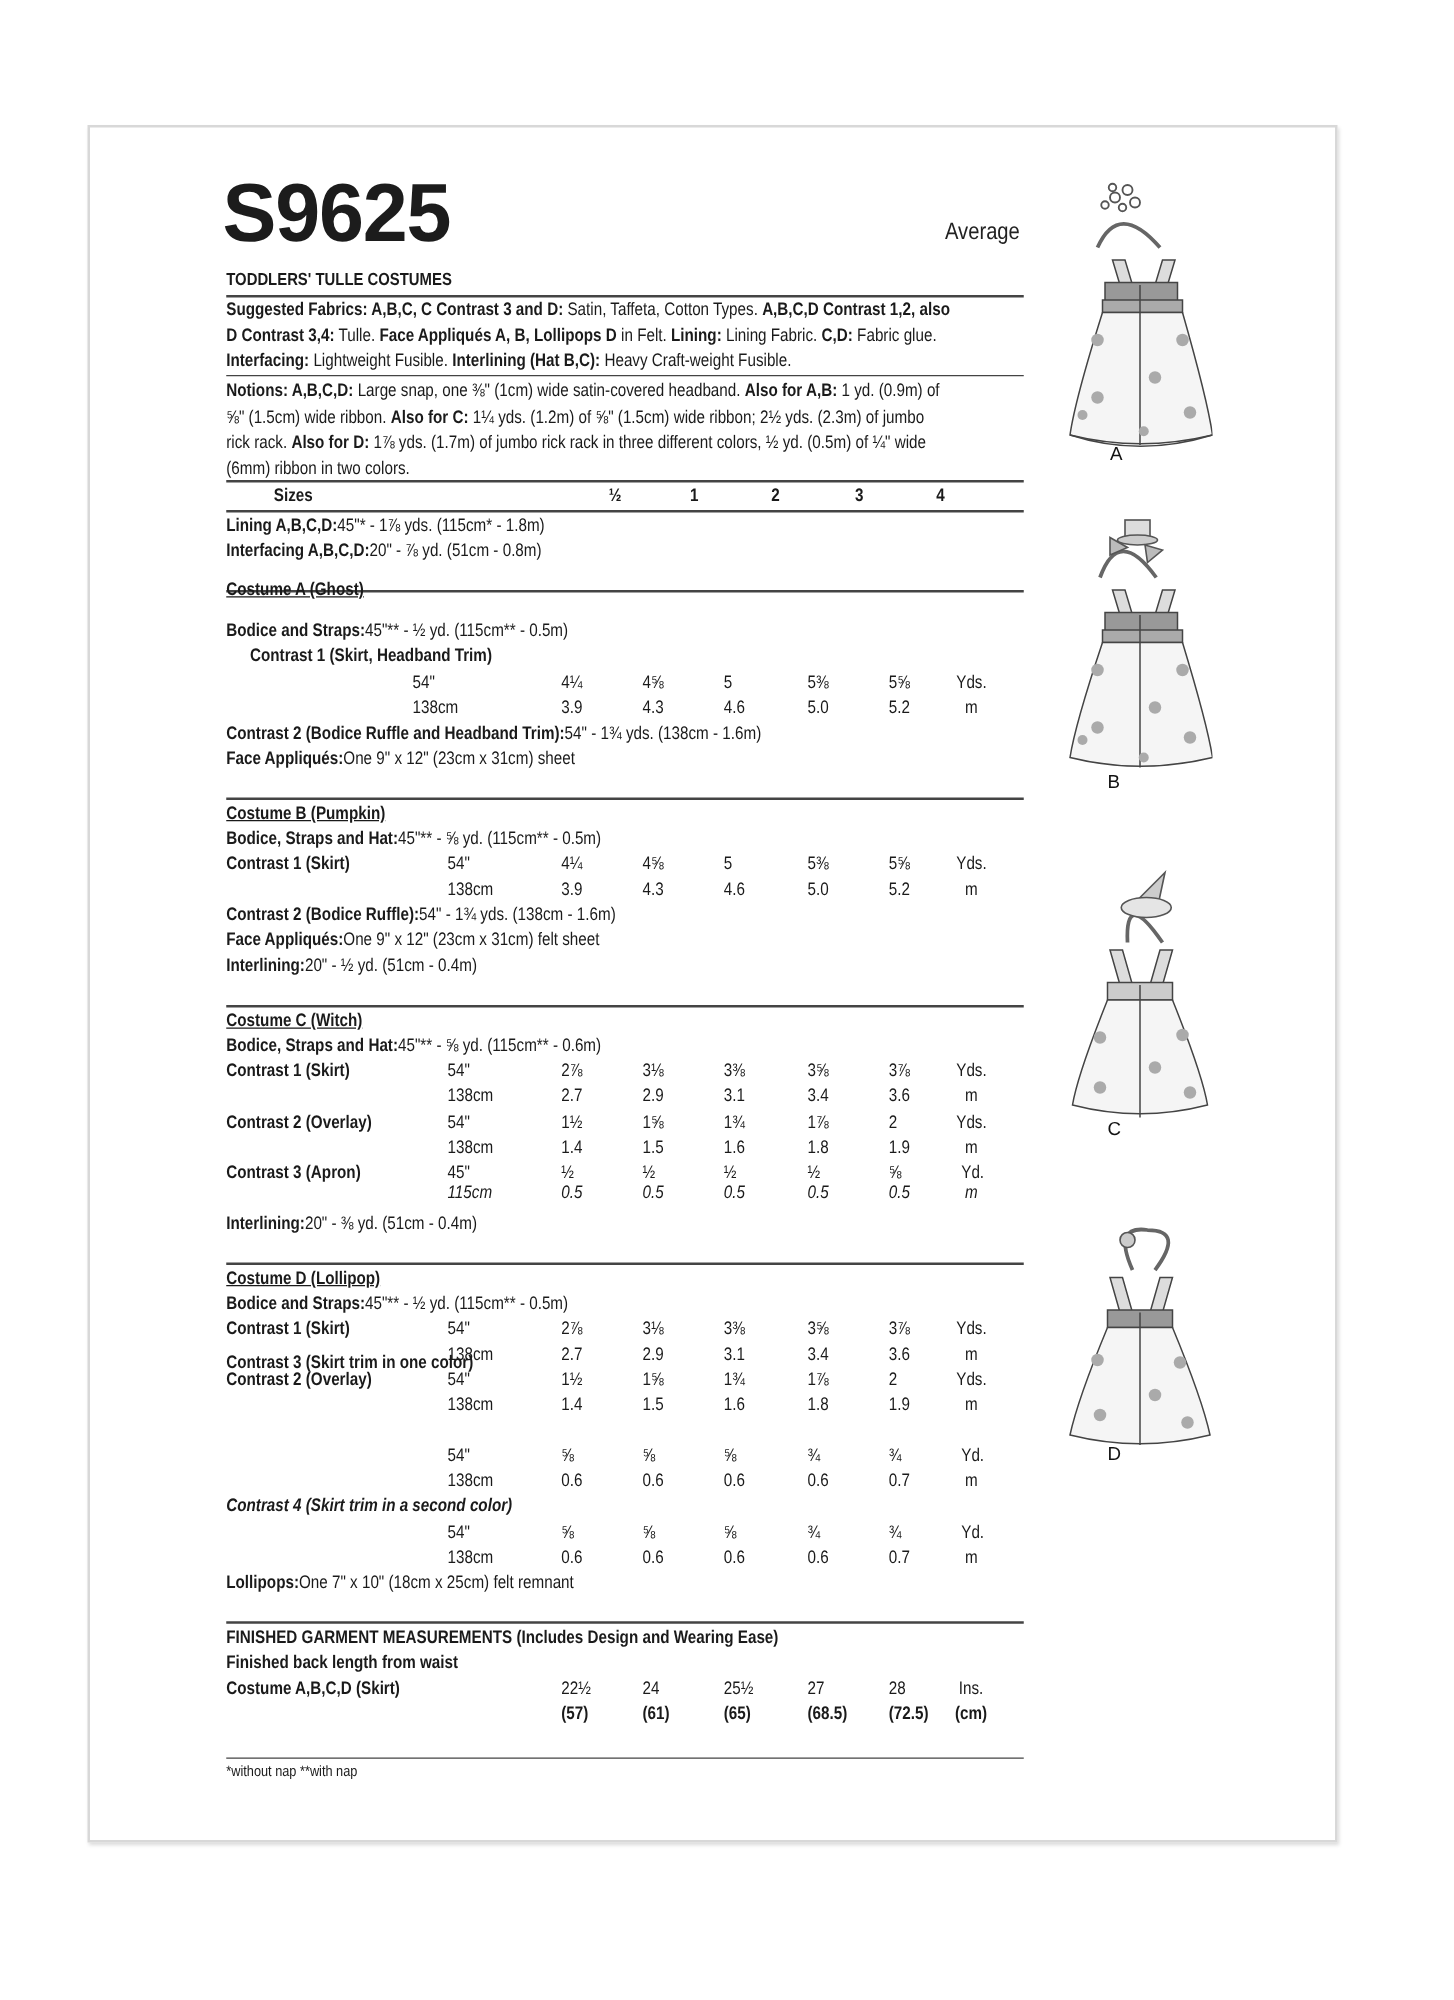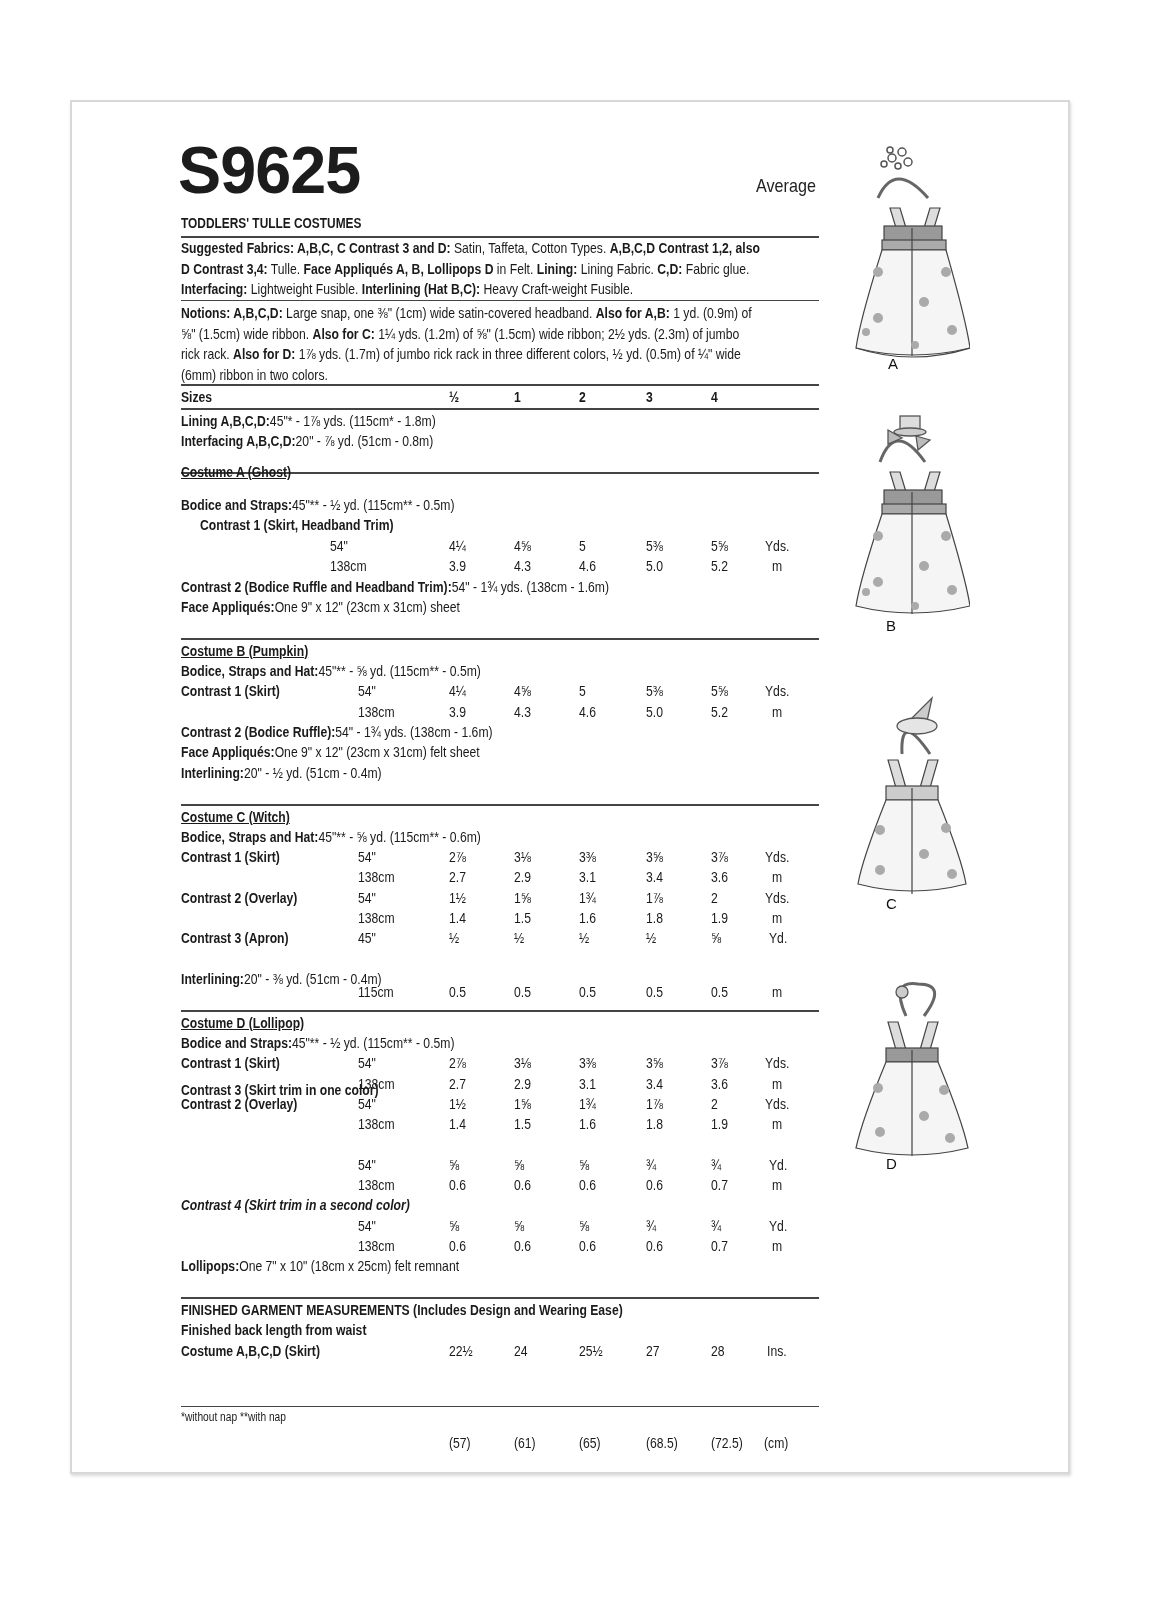--- a/index.html
+++ b/index.html
@@ -54,21 +54,21 @@
 <div class="rule" style="top:300px;height:1px;"></div>
 
 <div class="para" style="top:303px;">
   <div><b>Notions: A,B,C,D:</b><span> Large snap, one ⅜" (1cm) wide satin-covered headband. </span><b>Also for A,B:</b><span> 1 yd. (0.9m) of</span></div>
   <div><span>⅝" (1.5cm) wide ribbon. </span><b>Also for C:</b><span> 1¼ yds. (1.2m) of ⅝" (1.5cm) wide ribbon; 2½ yds. (2.3m) of jumbo</span></div>
   <div><span>rick rack. </span><b>Also for D:</b><span> 1⅞ yds. (1.7m) of jumbo rick rack in three different colors, ½ yd. (0.5m) of ¼" wide</span></div>
   <div><span>(6mm) ribbon in two colors.</span></div>
 </div>
 <div class="rule" style="top:384px;"></div>
 
-<div class="row" style="top:387px;">
+<div class="row" style="top:387px;margin-left:38px;">
   <span class="lbl">Sizes</span>
   <span class="c1" style="font-weight:bold">½</span>
   <span class="c2" style="font-weight:bold">1</span>
   <span class="c3" style="font-weight:bold">2</span>
   <span class="c4" style="font-weight:bold">3</span>
   <span class="c5" style="font-weight:bold">4</span>
 </div>
 <div class="rule" style="top:408px;"></div>
 
 <div class="row" style="top:411px;">
@@ -200,21 +200,21 @@
 <div class="row" style="top:928px;text-decoration:underline;">
   <span class="lbl">Contrast 3 (Apron)</span>
   <span class="w2">45"</span>
   <span class="c1">½</span>
   <span class="c2">½</span>
   <span class="c3">½</span>
   <span class="c4">½</span>
   <span class="c5">⅝</span>
   <span class="u" style="left:588px">Yd.</span>
 </div>
-<div class="row" style="top:982px;">
+<div class="row" style="top:944px;font-style:italic;">
   <span class="w2">115cm</span>
   <span class="c1">0.5</span>
   <span class="c2">0.5</span>
   <span class="c3">0.5</span>
   <span class="c4">0.5</span>
   <span class="c5">0.5</span>
   <span class="um">m</span>
 </div>
 <div class="row" style="top:969px;">
     <span class="lbl-n"><b>Interlining:</b><span style="position:static;transform:none"> 20" - ⅜ yd. (51cm - 0.4m)</span></span>
@@ -322,21 +322,21 @@
   </div>
 <div class="row" style="top:1341px;">
   <span class="lbl">Costume A,B,C,D (Skirt)</span>
   <span class="c1">22½</span>
   <span class="c2">24</span>
   <span class="c3">25½</span>
   <span class="c4">27</span>
   <span class="c5">28</span>
   <span class="u" style="left:586px">Ins.</span>
 </div>
-<div class="row" style="top:1433px;">
+<div class="row" style="top:1361px;font-weight:bold;">
   <span class="c1">(57)</span>
   <span class="c2">(61)</span>
   <span class="c3">(65)</span>
   <span class="c4">(68.5)</span>
   <span class="c5">(72.5)</span>
   <span class="u" style="left:583px">(cm)</span>
 </div>
 
 <div class="rule" style="top:1406px;height:1px;"></div>
 <div class="foot">*without nap    **with nap</div>

